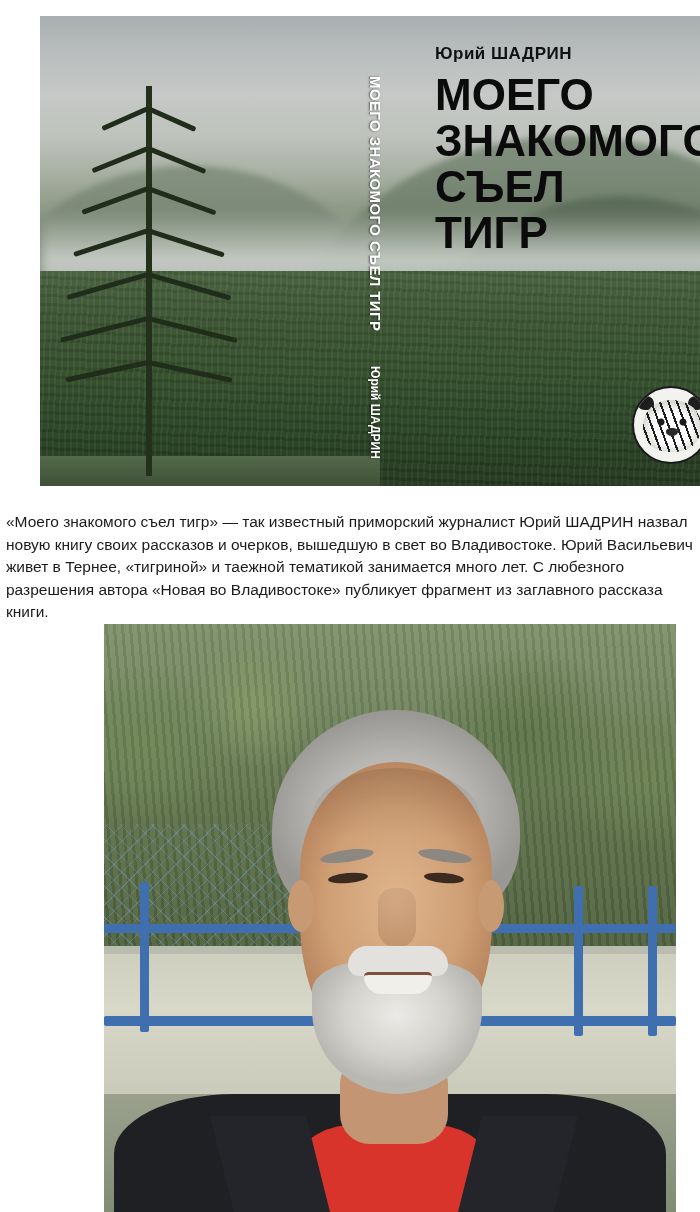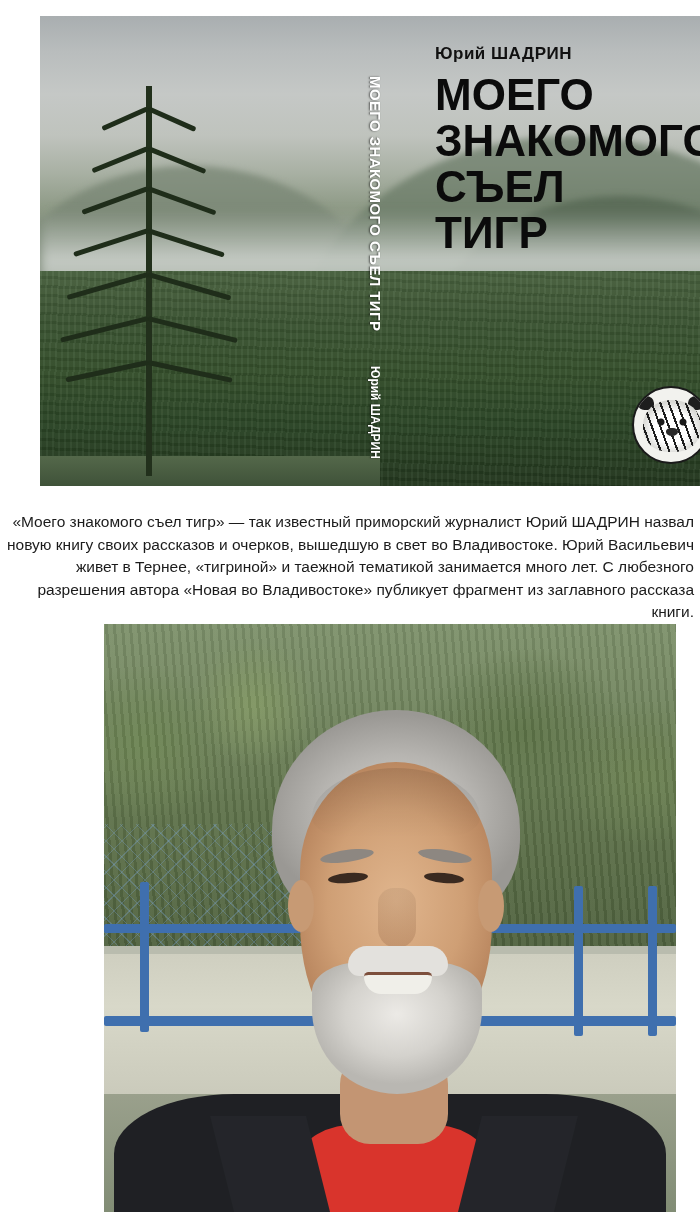--- a/index.html
+++ b/index.html
@@ -191,21 +191,21 @@
     background: #2a2a2a;
     border-radius: 50% 50% 60% 60%;
   }
 
   
   .article-text {
     padding: 9px 6px 0 6px;
     font-size: 15.5px;
     line-height: 22.5px;
     color: #1b1b1b;
-    text-align: right;
+    text-align: left;
     font-family: "Liberation Sans", sans-serif;
   }
 
   
   .portrait-figure {
     position: absolute;
     left: 64px;
     top: 608px;
     width: 572px;
     height: 604px;

